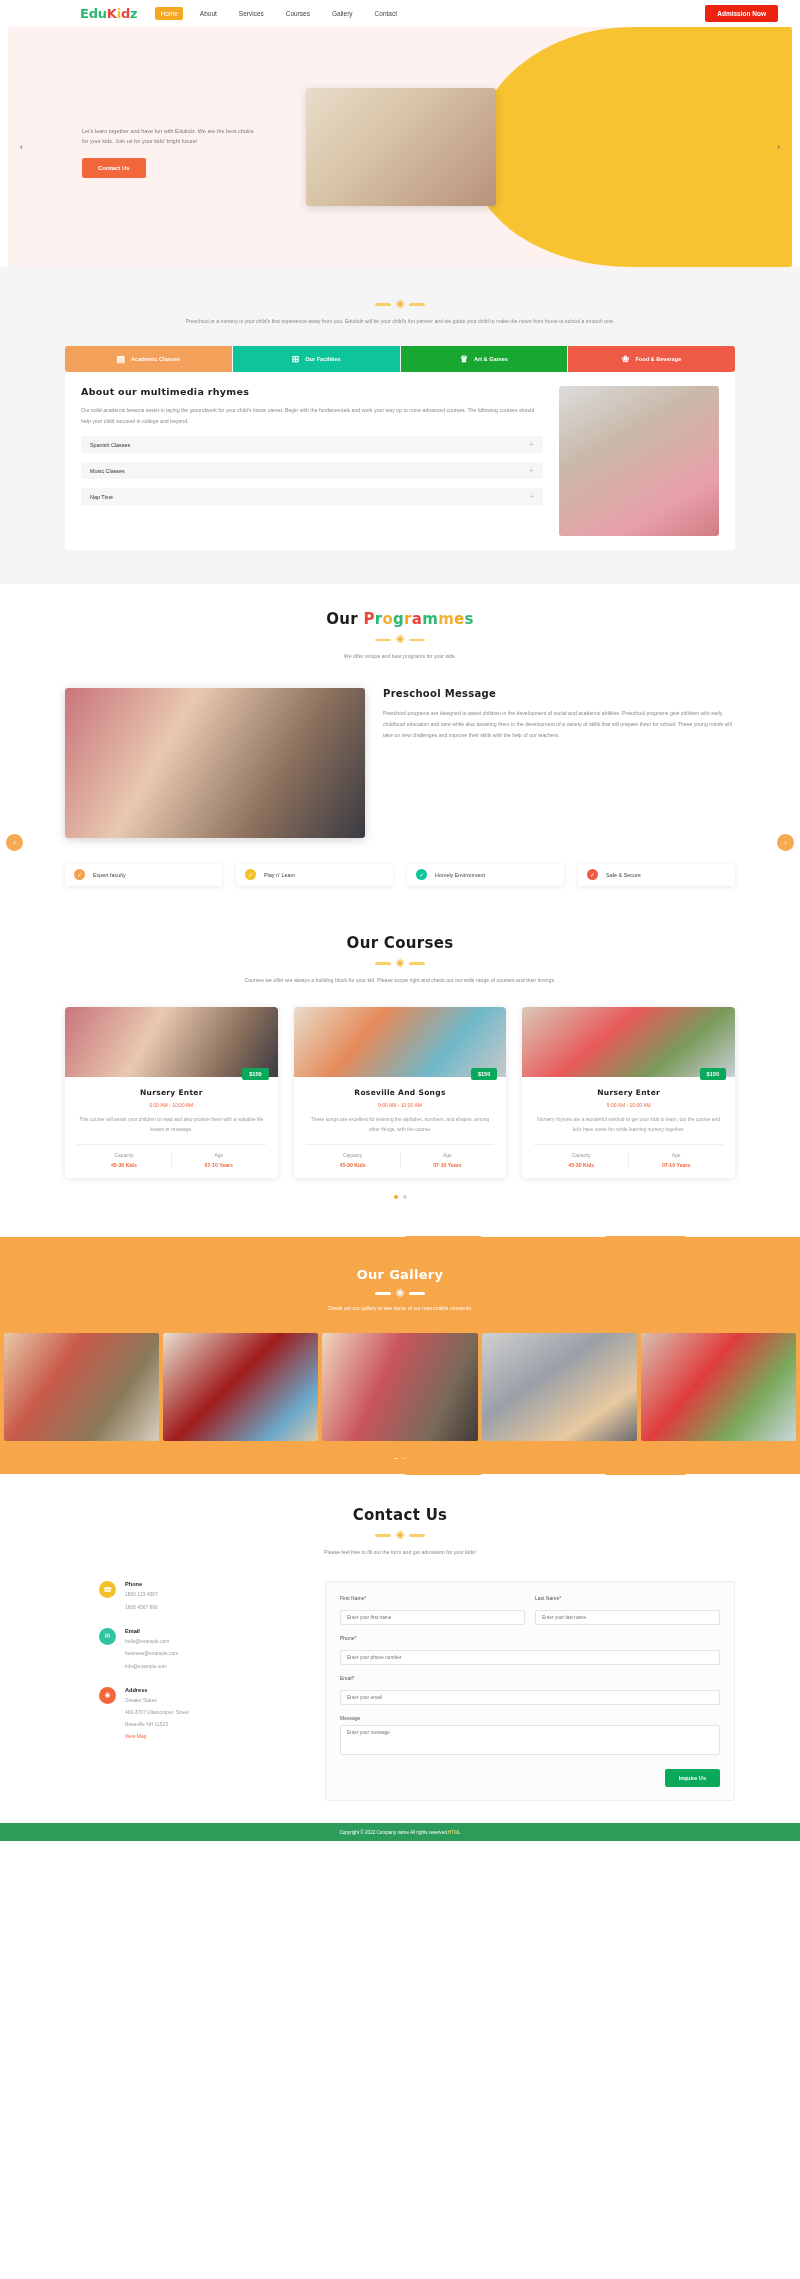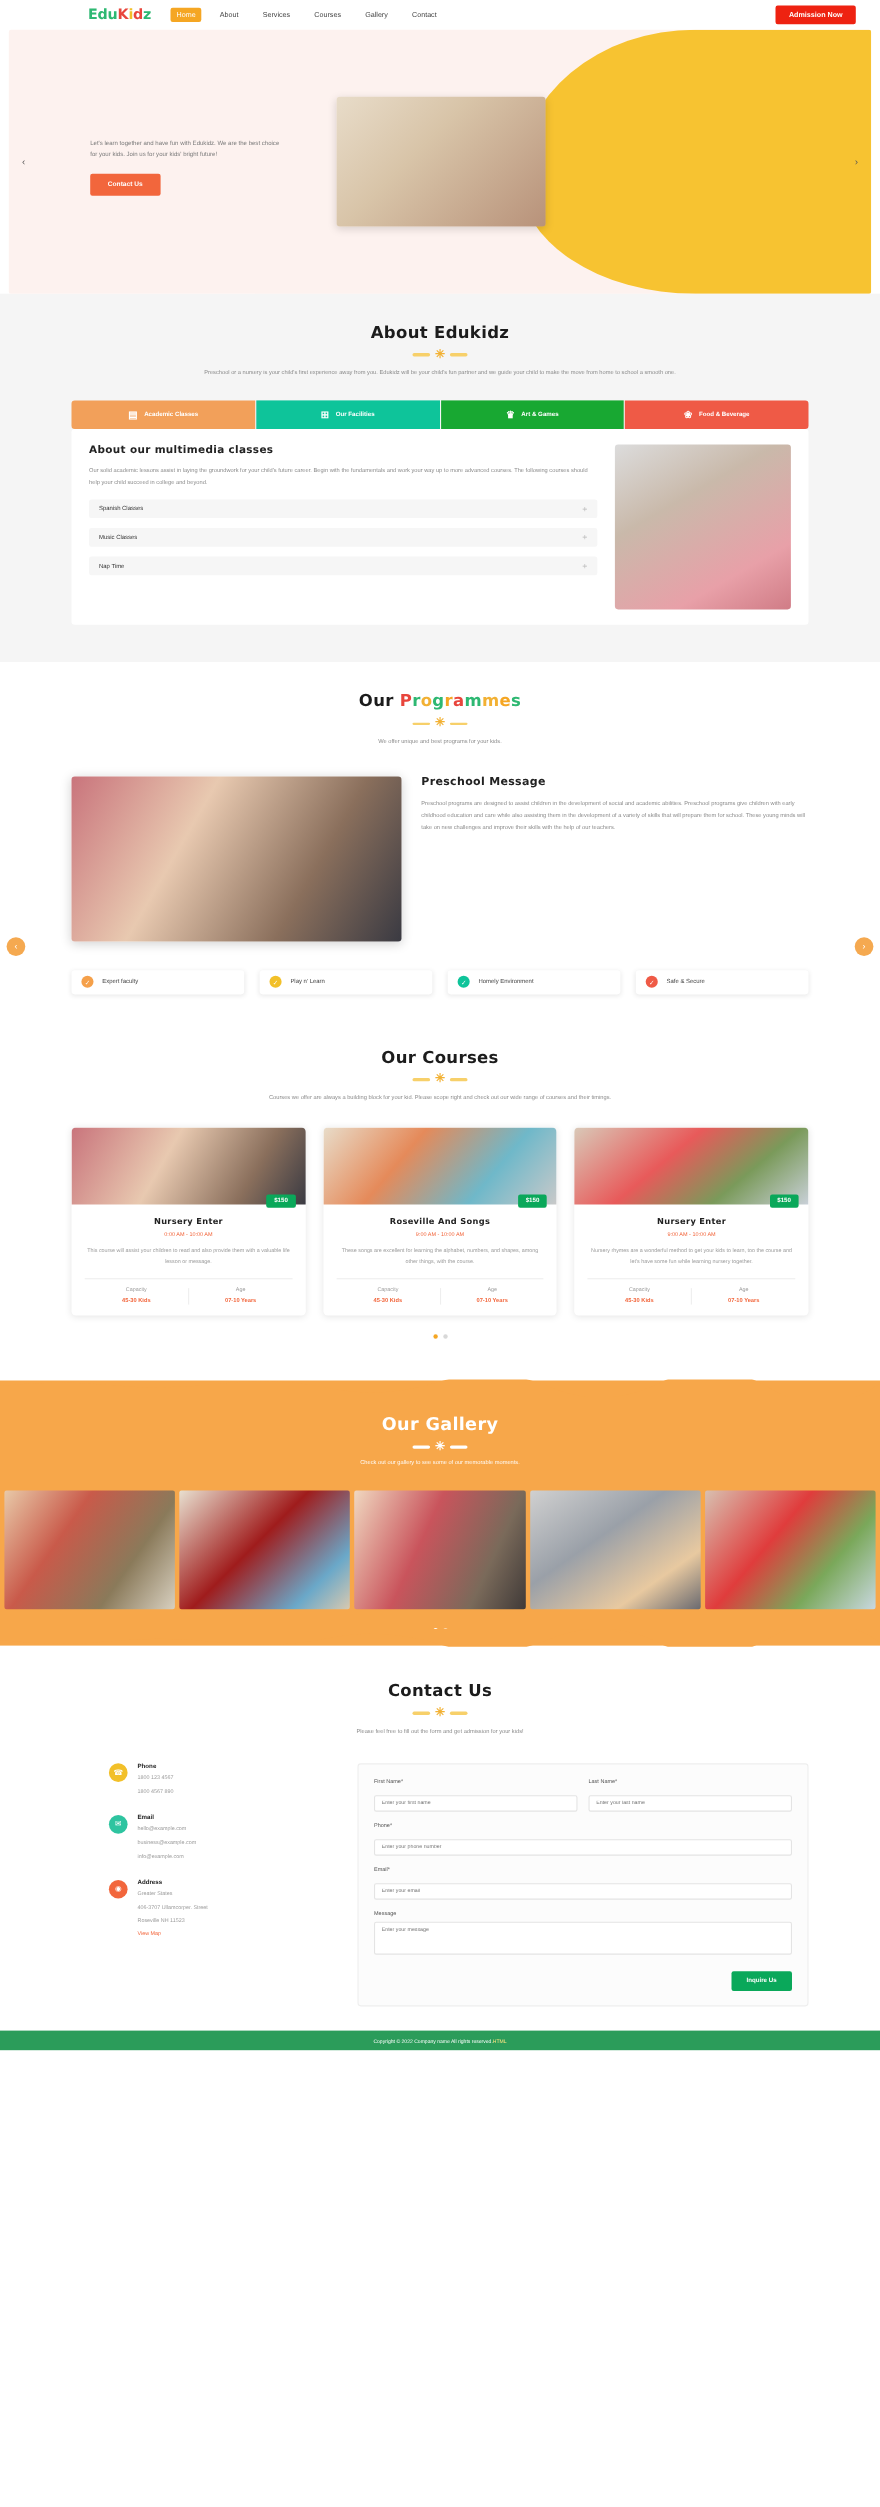--- a/index.html
+++ b/index.html
@@ -155,21 +155,21 @@
   .cm .k { font-size: 4.9px; color: #9b9b9b; }
   .cm .v { font-size: 5.2px; color: #f2663c; font-weight: bold; margin-top: 4px; }
   .dots { display: flex; justify-content: center; gap: 5px; margin-top: 17px; }
   .dot { width: 4px; height: 4px; border-radius: 50%; background: #d8d8d8; cursor: pointer; }
   .dot.on { background: #f5a623; }
 
   
   .gallery-wrap { position: relative; background: #f7a74a; padding: 30px 0 12px; margin-top: 14px; }
   .wave-top, .wave-bot { position: absolute; left: 0; width: 800px; height: 16px; display: block; }
   .wave-top { top: -1px; } .wave-bot { bottom: -1px; }
-  .g-title { color: #fff; text-align: center; font-size: 16px; }
+  .g-title { color: #fff; text-align: center; font-size: 13px; }
   .g-sub { color: #fff; text-align: center; font-size: 5.2px; margin-top: 6px; opacity: .95; }
   .g-div .bar { background: #fff; } .g-div .x { color: #fff; }
   .g-row { display: flex; gap: 4px; margin-top: 22px; padding: 0 4px; }
   .g-item { flex: 1; height: 108px; border-radius: 2px; }
   .g1 { background: linear-gradient(125deg,#e8c9a8 0%,#c95a4a 35%,#8a7a5a 70%,#d8d0c0 100%); }
   .g2 { background: linear-gradient(135deg,#e8e0d0 0%,#a01c1c 45%,#6aa8c9 80%,#d8c9b0 100%); }
   .g3 { background: linear-gradient(115deg,#f0d8c0 0%,#c9545c 40%,#7a6a5a 75%,#403a38 100%); }
   .g4 { background: linear-gradient(145deg,#d0d0d0 0%,#9aa0a8 40%,#e8c9a0 75%,#6a6a70 100%); }
   .g5 { background: linear-gradient(130deg,#d8c0b0 0%,#e03c3c 40%,#7aa85a 70%,#c9d8e0 100%); }
 
@@ -233,21 +233,20 @@
   <div class="hero-inner">
     <div class="hero-left">
       <p class="hero-p">Let's learn together and have fun with Edukidz. We are the best choice for your kids. Join us for your kids' bright future!</p>
       <button class="hero-btn">Contact Us</button>
     </div>
     <div class="hero-img"></div>
   </div>
 </section>
 
 <section class="about">
-  <h2 class="sec-title fancy">About Edukidz</h2>
   <div class="divider">
     <span class="bar"></span>
       <span class="x">✳</span>
       <span class="bar"></span>
   </div>
   <p class="sec-sub" style="width:430px;margin-left:auto;margin-right:auto;">Preschool or a nursery is your child's first experience away from you. Edukidz will be your child's fun partner and we guide your child to make the move from home to school a smooth one.</p>
 
   <div class="tabs">
     <div class="tab" style="background:#f2a05a">
       <span class="ti">▤</span>
@@ -262,21 +261,21 @@
       <span>Art &amp; Games</span>
     </div>
     <div class="tab" style="background:#ef5a46">
       <span class="ti">❀</span>
       <span>Food &amp; Beverage</span>
     </div>
   </div>
 
   <div class="about-card">
     <div class="about-left">
-      <h3 class="about-h fancy">About our multimedia classes</h3>
+      <h3 class="about-h fancy">About our multimedia rhymes</h3>
       <p class="about-p">Our solid academic lessons assist in laying the groundwork for your child's future career. Begin with the fundamentals and work your way up to more advanced courses. The following courses should help your child succeed in college and beyond.</p>
       <div class="acc">
         <span>Spanish Classes</span>
         <span class="plus">+</span>
       </div>
       <div class="acc">
         <span>Music Classes</span>
         <span class="plus">+</span>
       </div>
       <div class="acc">

